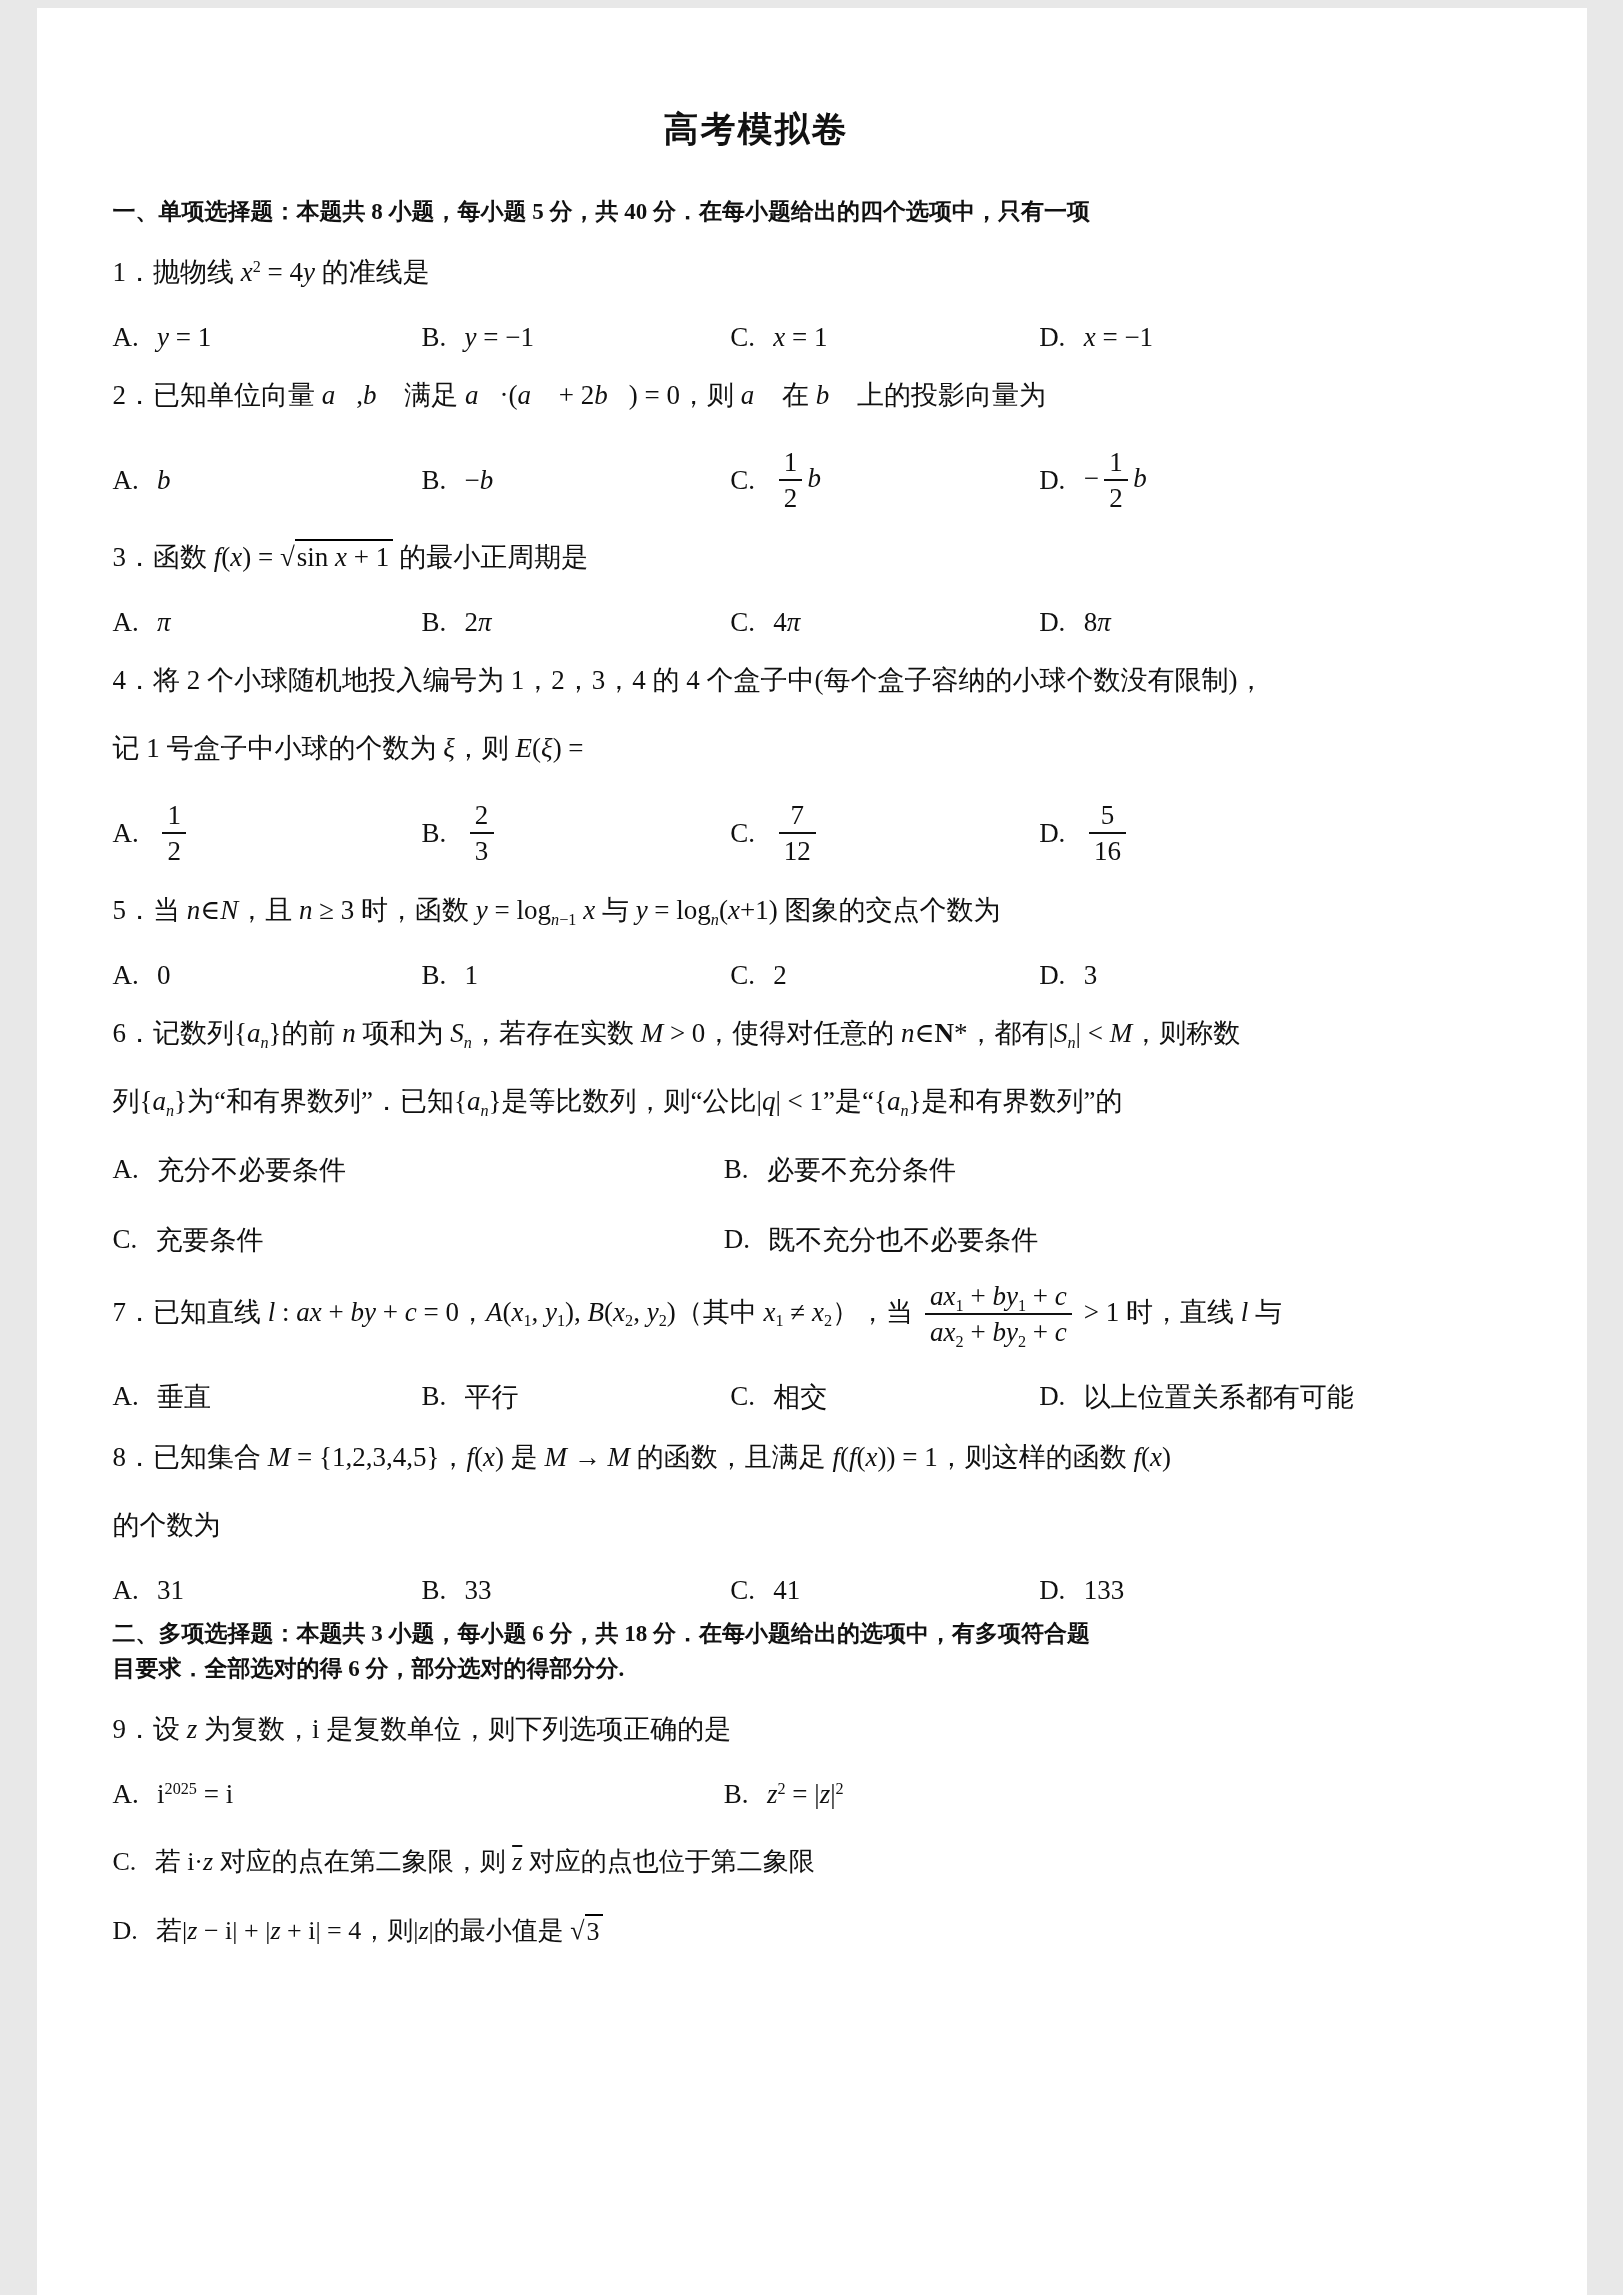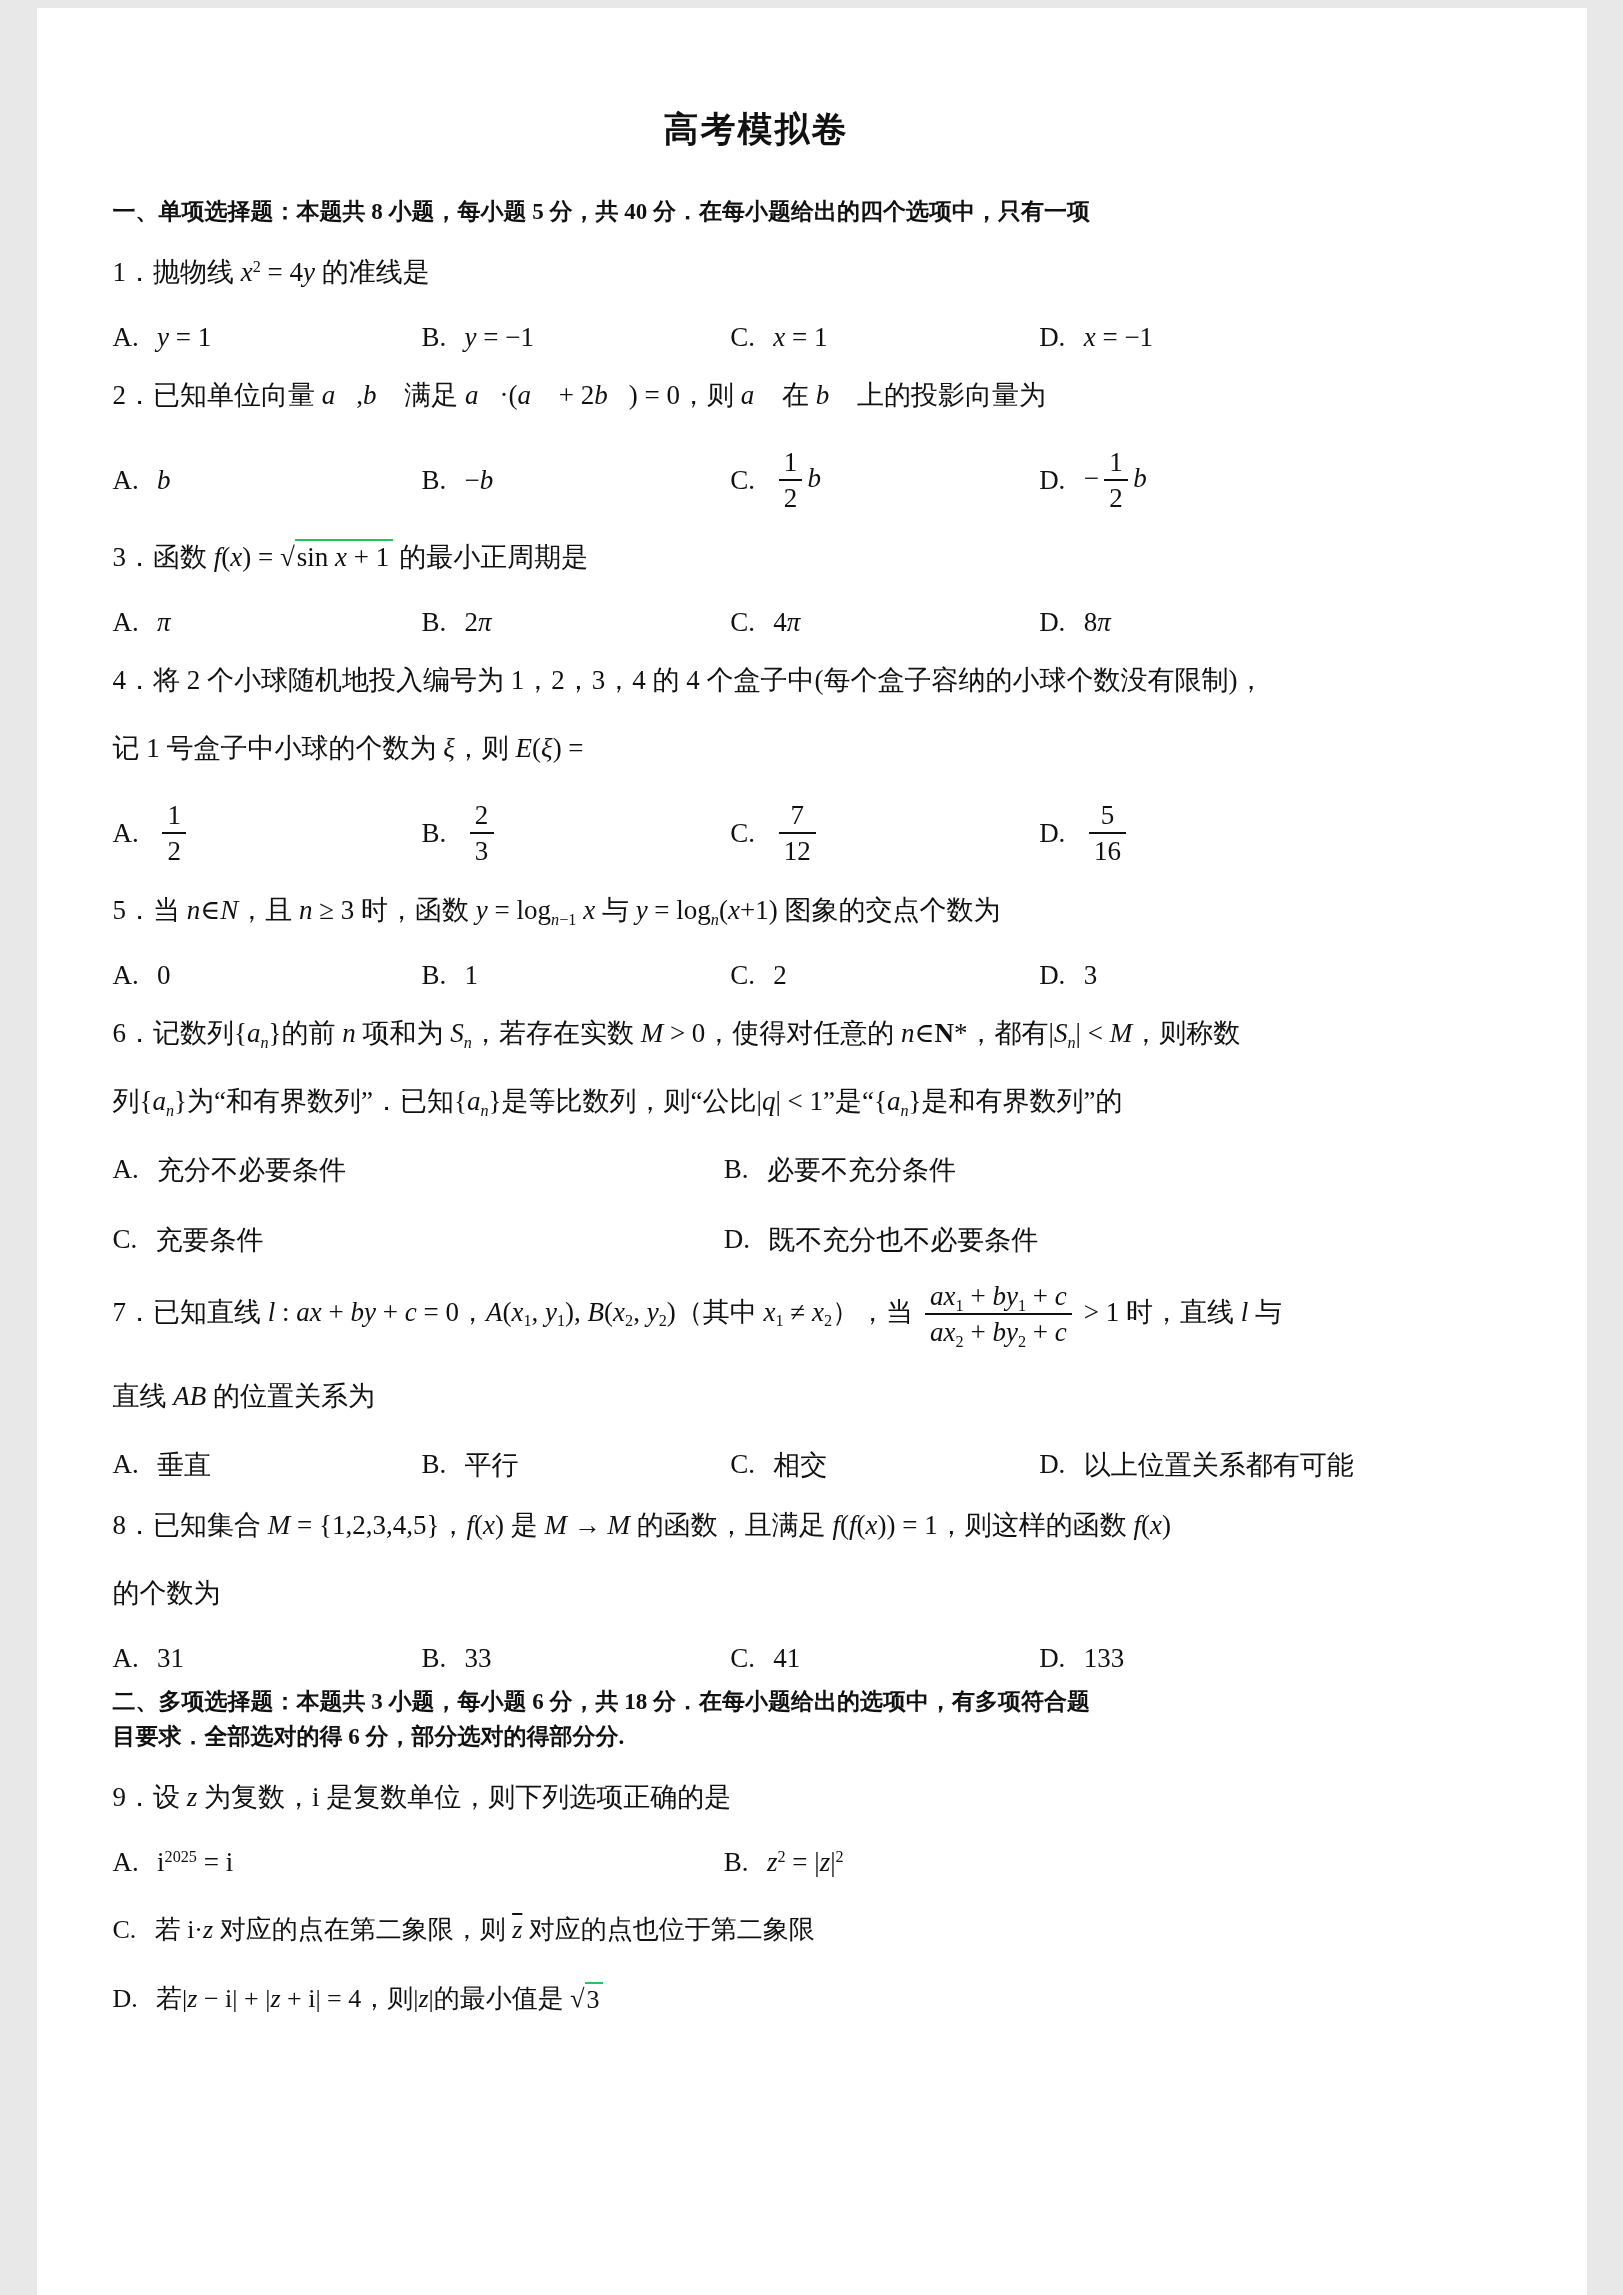--- a/index.html
+++ b/index.html
@@ -60,21 +60,21 @@
   .frac {
     display: inline-block;
     vertical-align: middle;
     text-align: center;
     line-height: 1.12;
     margin: 1.3px 5.2px;
   }
   .frac .fn { display: block; padding: 0 5.2px 2px 5.2px; }
   .frac .fd { display: block; border-top: 2px solid #111; padding: 2px 5.2px 0 5.2px; }
   .sqrt { white-space: nowrap; }
-  .sqrt .rad { border-top: 2px solid #22c55e; padding: 0.7px 3.3px 0 2px; }
+  .sqrt .rad { border-top: 2px solid #000000; padding: 0.7px 3.3px 0 2px; }
   .olin { text-decoration: overline; }
 </style>
 </head>
 <body>
 
 <div class="page">
 
   <h1 class="title">高考模拟卷</h1>
 
   <div class="sec">
@@ -210,21 +210,20 @@
         </div>
       <div class="opt">
           <span class="olabel">D.</span>
           <span>既不充分也不必要条件</span>
         </div>
     </div>
   </section>
 
   <section class="q">
     <p class="stem">7．已知直线 <i>l</i> : <i>ax</i> + <i>by</i> + <i>c</i> = 0，<i>A</i>(<i>x</i><sub>1</sub>, <i>y</i><sub>1</sub>), <i>B</i>(<i>x</i><sub>2</sub>, <i>y</i><sub>2</sub>)（其中 <i>x</i><sub>1</sub> ≠ <i>x</i><sub>2</sub>），当 <span class="frac"><span class="fn"><i>ax</i><sub>1</sub> + <i>by</i><sub>1</sub> + <i>c</i></span><span class="fd"><i>ax</i><sub>2</sub> + <i>by</i><sub>2</sub> + <i>c</i></span></span> &gt; 1 时，直线 <i>l</i> 与</p>
-    <p class="stem stem-cont">直线 <i>AB</i> 的位置关系为</p>
     <div class="opts opts4">
       <div class="opt">
           <span class="olabel">A.</span>
           <span>垂直</span>
         </div>
       <div class="opt">
           <span class="olabel">B.</span>
           <span>平行</span>
         </div>
       <div class="opt">

